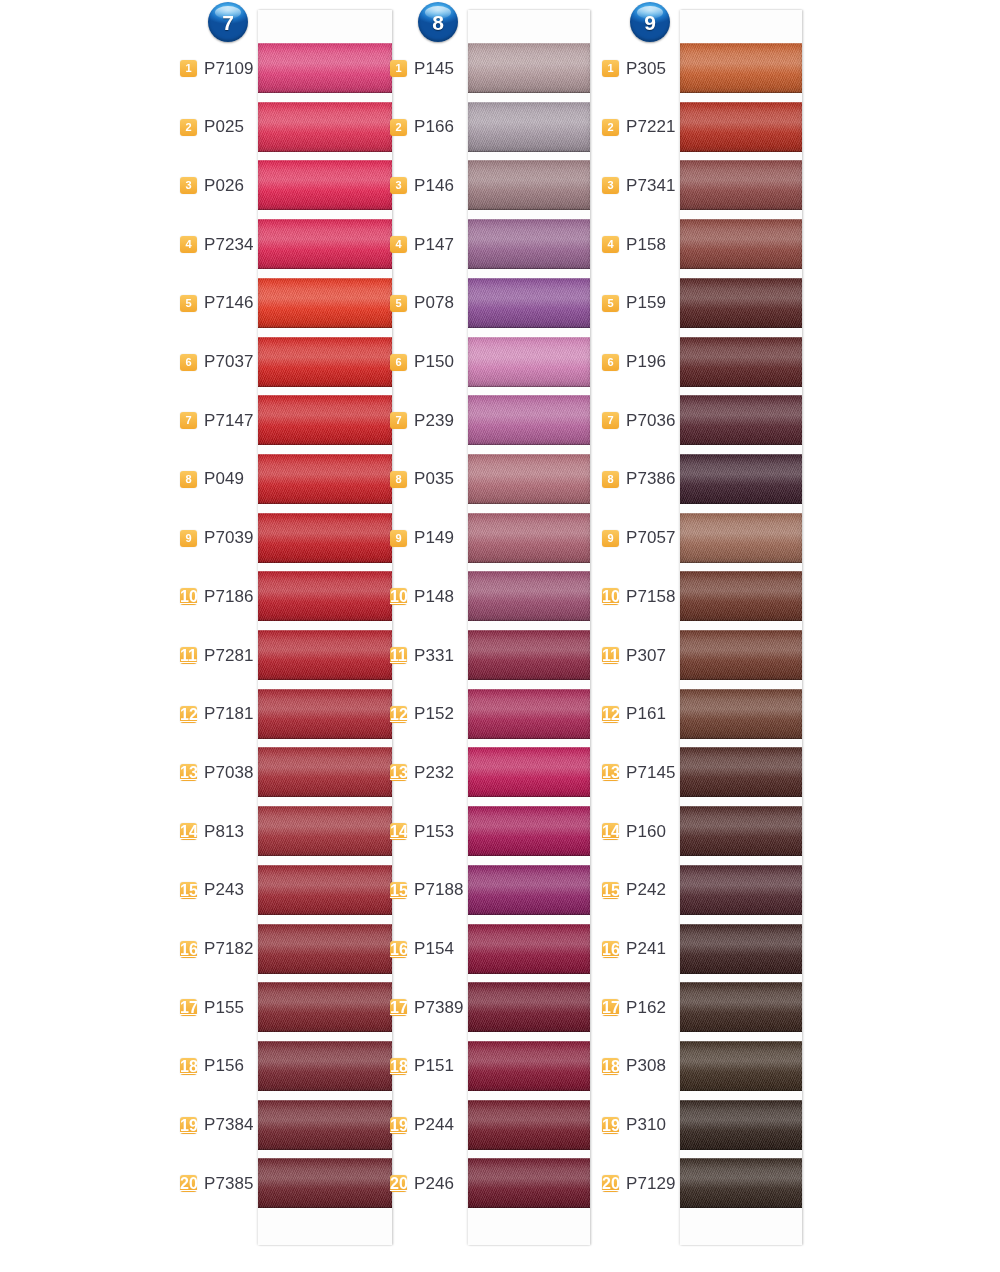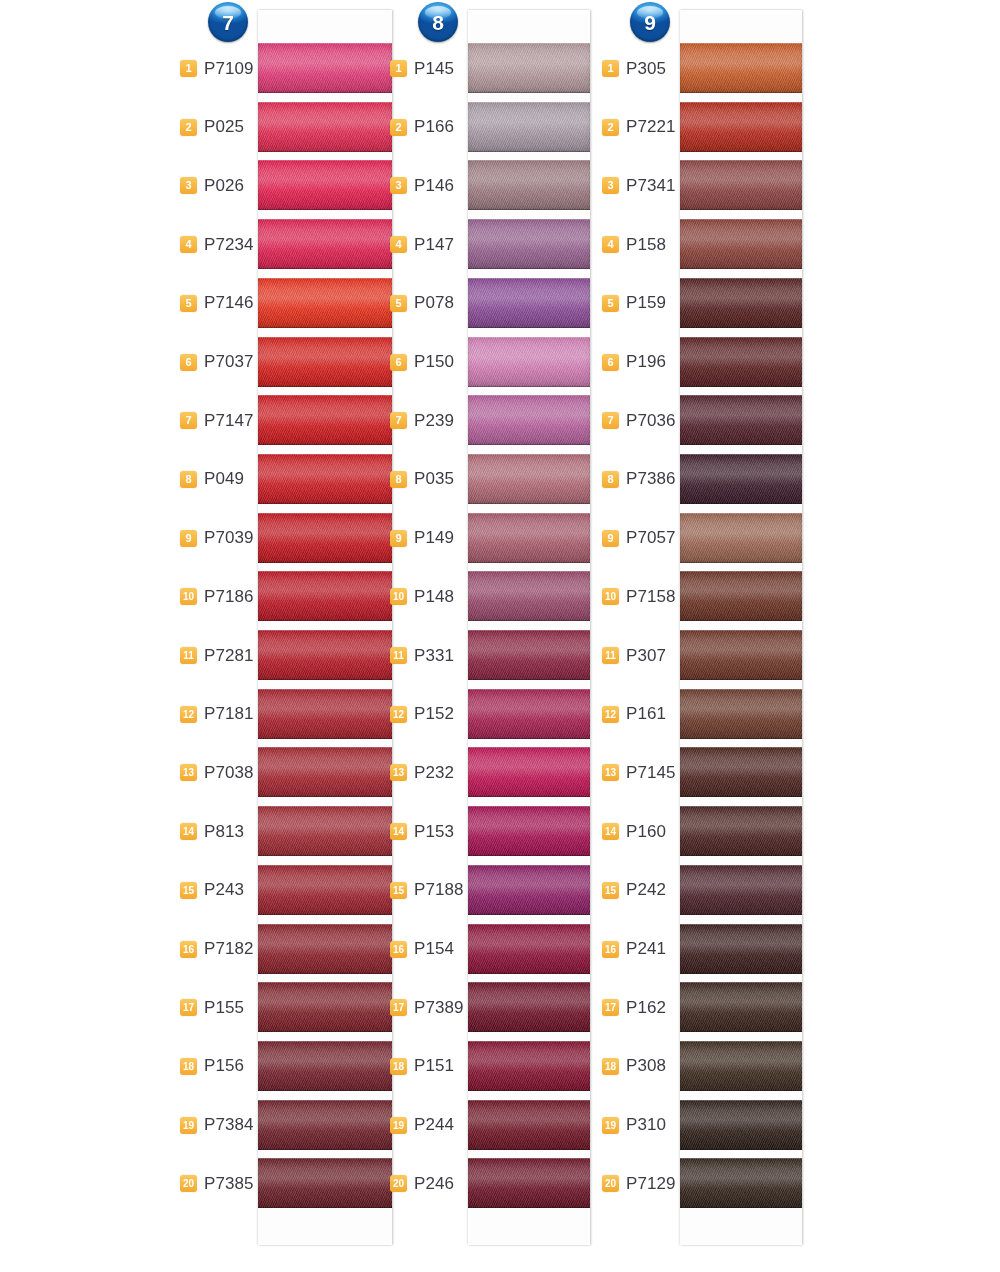--- a/index.html
+++ b/index.html
@@ -111,21 +111,21 @@
     background: linear-gradient(to bottom, #fcc martial, #f0a93a);
     background: linear-gradient(to bottom, #fbc85e 0%, #f3a92f 100%);
     color: #ffffff;
     font-size: 11px;
     font-weight: bold;
     line-height: 17px;
     text-align: center;
     flex: 0 0 auto;
     box-shadow: 0 0 1px rgba(0,0,0,0.25);
   }
-  .chip.narrow { font-size: 10px; }
+  .chip.narrow { font-size: 16px; text-decoration: underline; }
   .code {
     margin-left: 7px;
     font-size: 17px;
     color: #3c3c46;
     letter-spacing: 0.1px;
     white-space: nowrap;
     width: 56px;
     text-align: left;
   }
 

